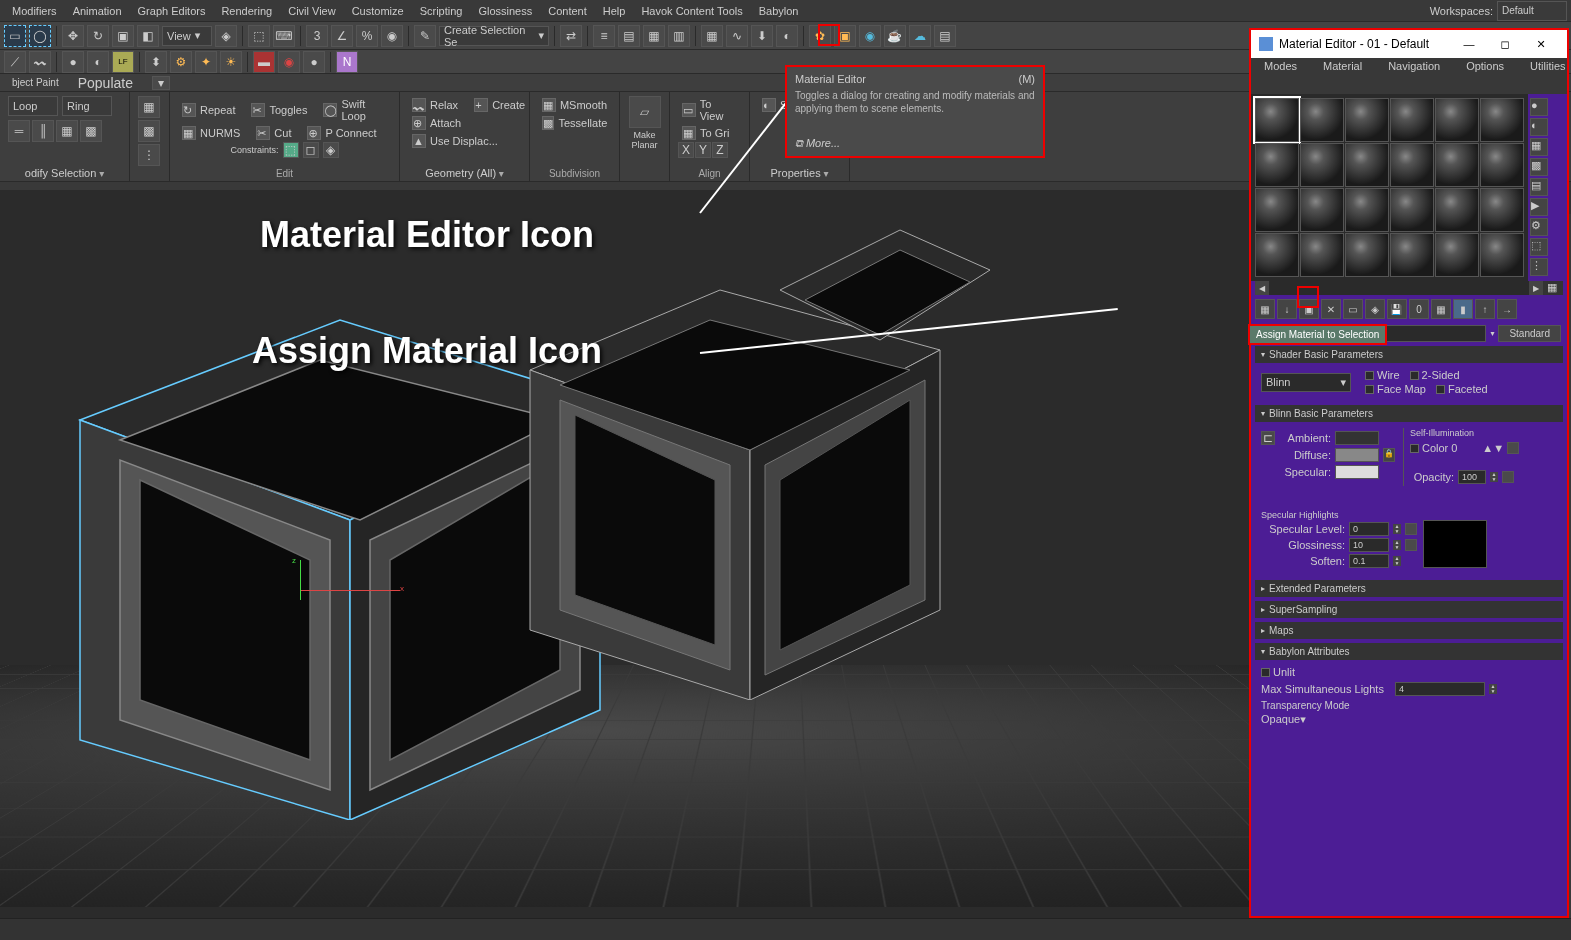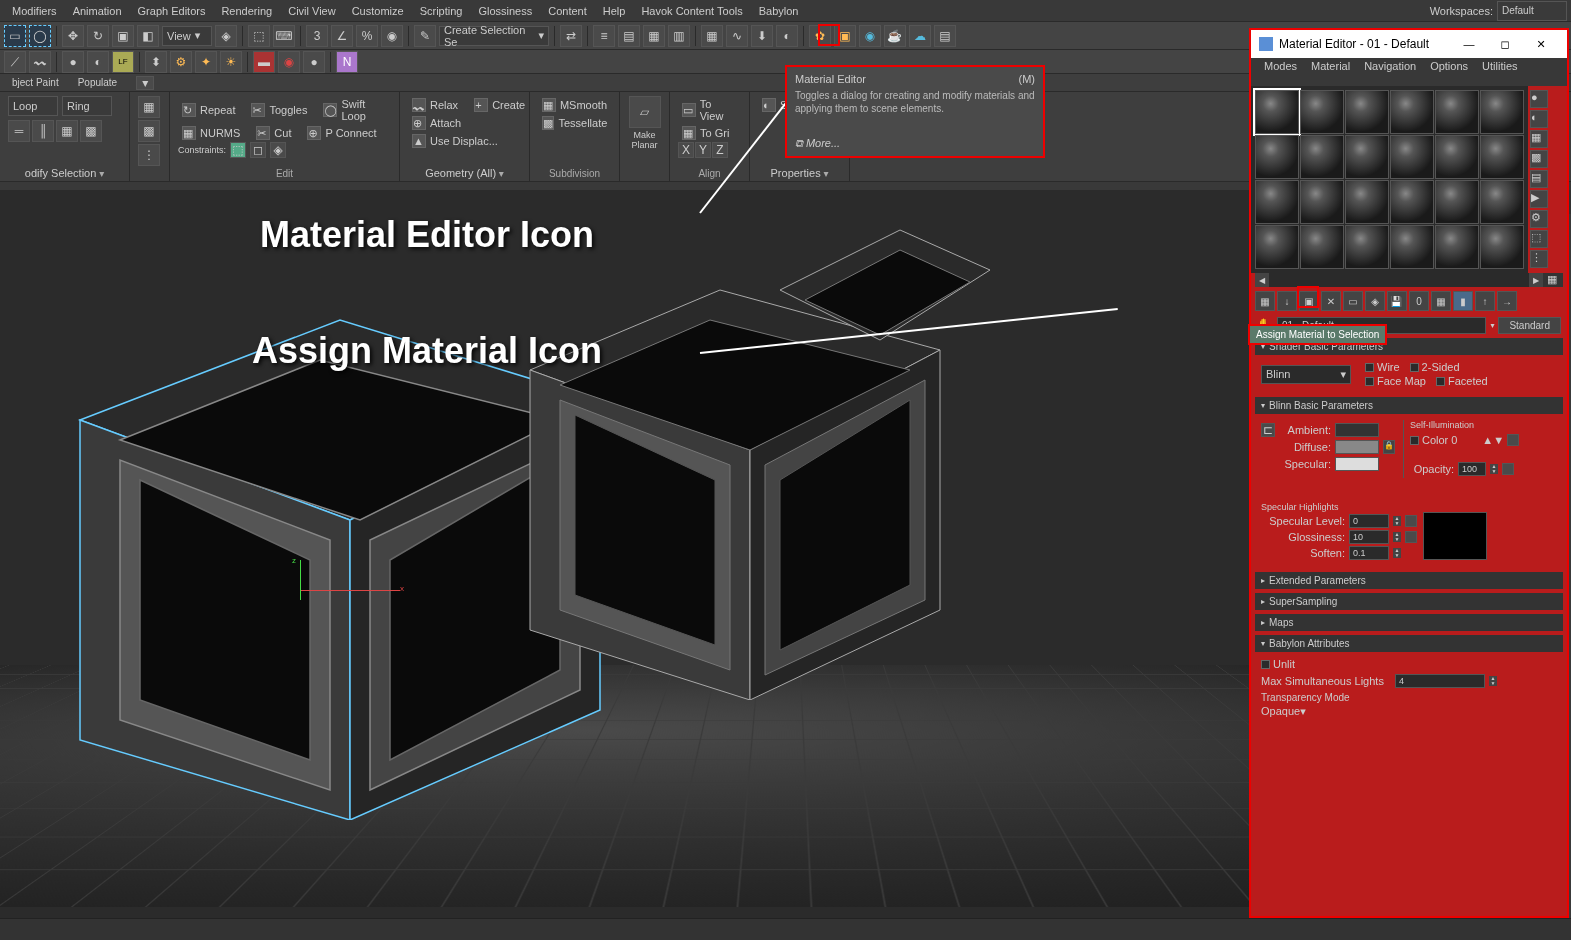--- a/index.html
+++ b/index.html
@@ -39,26 +39,26 @@
 .rollout.c .rh::before { content:"▸"; }
 .rollout .rb { padding:4px; font-size:9px; }
 .rcheck { display:flex; align-items:center; gap:4px; padding:1px 4px; font-size:9px; color:#999; }
 .rcheck .cb { width:10px; height:10px; background:#2a2a2a; border:1px solid #555; }
 .sbtn { display:block; margin:2px auto; padding:2px 8px; background:#444; border:1px solid #555; font-size:9px; text-align:center; width:60px;}
 .tooltip-box { position:absolute; top:65px; left:785px; width:260px; background:#4a4a4a; border:2.5px solid #e00; z-index:60; padding:6px 8px; }
 .tooltip-box .tthdr { display:flex; justify-content:space-between; font-size:11px; margin-bottom:4px; }
 .tooltip-box .ttdesc { font-size:10px; color:#bbb; line-height:1.3; min-height:48px; }
 .tooltip-box .ttmore { font-size:10px; color:#bbb;font-style:italic; }
 .redmark { position:absolute; border:2.5px solid #e00; z-index:70; pointer-events:none; }
-.matwin { position:absolute; top:28px; right:2px; width:320px; height:890px; background:#b91c1c; border:2.5px solid #e00; z-index:80; display:flex; flex-direction:column; }
+.matwin { position:absolute; top:28px; right:2px; width:320px; height:890px; background:#4c1d95; border:2.5px solid #e00; z-index:80; display:flex; flex-direction:column; }
 .matwin .titlebar { height:28px; background:#fff; display:flex; align-items:center; padding:0 8px; color:#000; }
 .matwin .titlebar .ticon { width:14px;height:14px; background:#5a8fd6; margin-right:6px;}
 .matwin .titlebar .tt { flex:1; color:#000; font-size:12px;}
 .matwin .titlebar .wbtn { width:36px; height:26px; display:flex; align-items:center; justify-content:center; color:#000; cursor:pointer;}
-.matwin .matmenu { height:28px; display:flex; padding:0 6px; background:#383838; }
+.matwin .matmenu { height:36px; display:flex; padding:0 6px; background:#383838;gap:12px; }
 .matwin .matmenu span { padding:2px 7px; font-size:11px; cursor:pointer;}
 .slots { display:flex; }
 .slotgrid { display:grid; grid-template-columns:repeat(6,44px); grid-template-rows:repeat(4,44px); gap:1px; padding:4px; background:#2a2a2a; }
 .slot { width:44px; height:44px; background:radial-gradient(circle at 35% 30%, #888 0%, #555 20%, #1a1a1a 70%); border:1px solid #555; cursor:pointer; }
 .slot.sel { outline:2px solid #fff; }
 .slotside { width:24px; display:flex; flex-direction:column; gap:2px; padding:4px 2px; }
 .slotside .sb { width:18px; height:18px; background:#444; border:1px solid #555; cursor:pointer; }
 .scrollbar-h { height:14px; background:#333; display:flex; align-items:center; margin:0 4px;}
 .scrollbar-h .sbarrow { width:14px; height:14px; background:#444; display:flex; align-items:center; justify-content:center; font-size:8px;}
 .scrollbar-h .sbtrack { flex:1; background:#2a2a2a; height:14px;}
@@ -177,21 +177,21 @@
   <div class="sep"></div>
   <div class="tbtn" style="background:#a33;">▬</div>
   <div class="tbtn" style="color:#d44;">◉</div>
   <div class="tbtn">●</div>
   <div class="sep"></div>
   <div class="tbtn" style="background:#a7c;color:#fff;">N</div>
 </div>
 
 <div class="tbrow" style="height:18px;background:#3e3e3e;">
   <span style="padding:0 8px;font-size:10px;">bject Paint</span>
-  <span style="padding:0 8px;font-size:10px;">Populate</span>
+  <span style="padding:0 8px;font-size:14px;">Populate</span>
   <div class="tbtn" style="width:18px;height:14px;margin-left:8px;">▾</div>
 </div>
 
 <div class="ribbon">
   <div class="rgroup" style="width:130px;">
     <div style="display:flex;gap:4px;">
       <div class="dd" style="width:50px;">
           <span>Loop</span>
         </div>
       <div class="dd" style="width:50px;">
@@ -233,21 +233,21 @@
         </div>
       <div class="rbtn">
           <span class="ic">✂</span>
           <span>Cut</span>
         </div>
       <div class="rbtn">
           <span class="ic">⊕</span>
           <span>P Connect</span>
         </div>
     </div>
-    <div style="display:flex;gap:4px;align-items:center;">
+    <div style="display:flex;gap:4px;align-items:center;justify-content:center;">
       <span style="font-size:9px;">Constraints:</span>
       <div class="tbtn" style="width:16px;height:16px;background:#5a8;">⬚</div>
       <div class="tbtn" style="width:16px;height:16px;">◻</div>
       <div class="tbtn" style="width:16px;height:16px;">◈</div>
     </div>
     <div class="glabel">Edit</div>
   </div>
   <div class="rgroup" style="width:130px;">
     <div style="display:flex;gap:8px;">
       <div class="rbtn">

